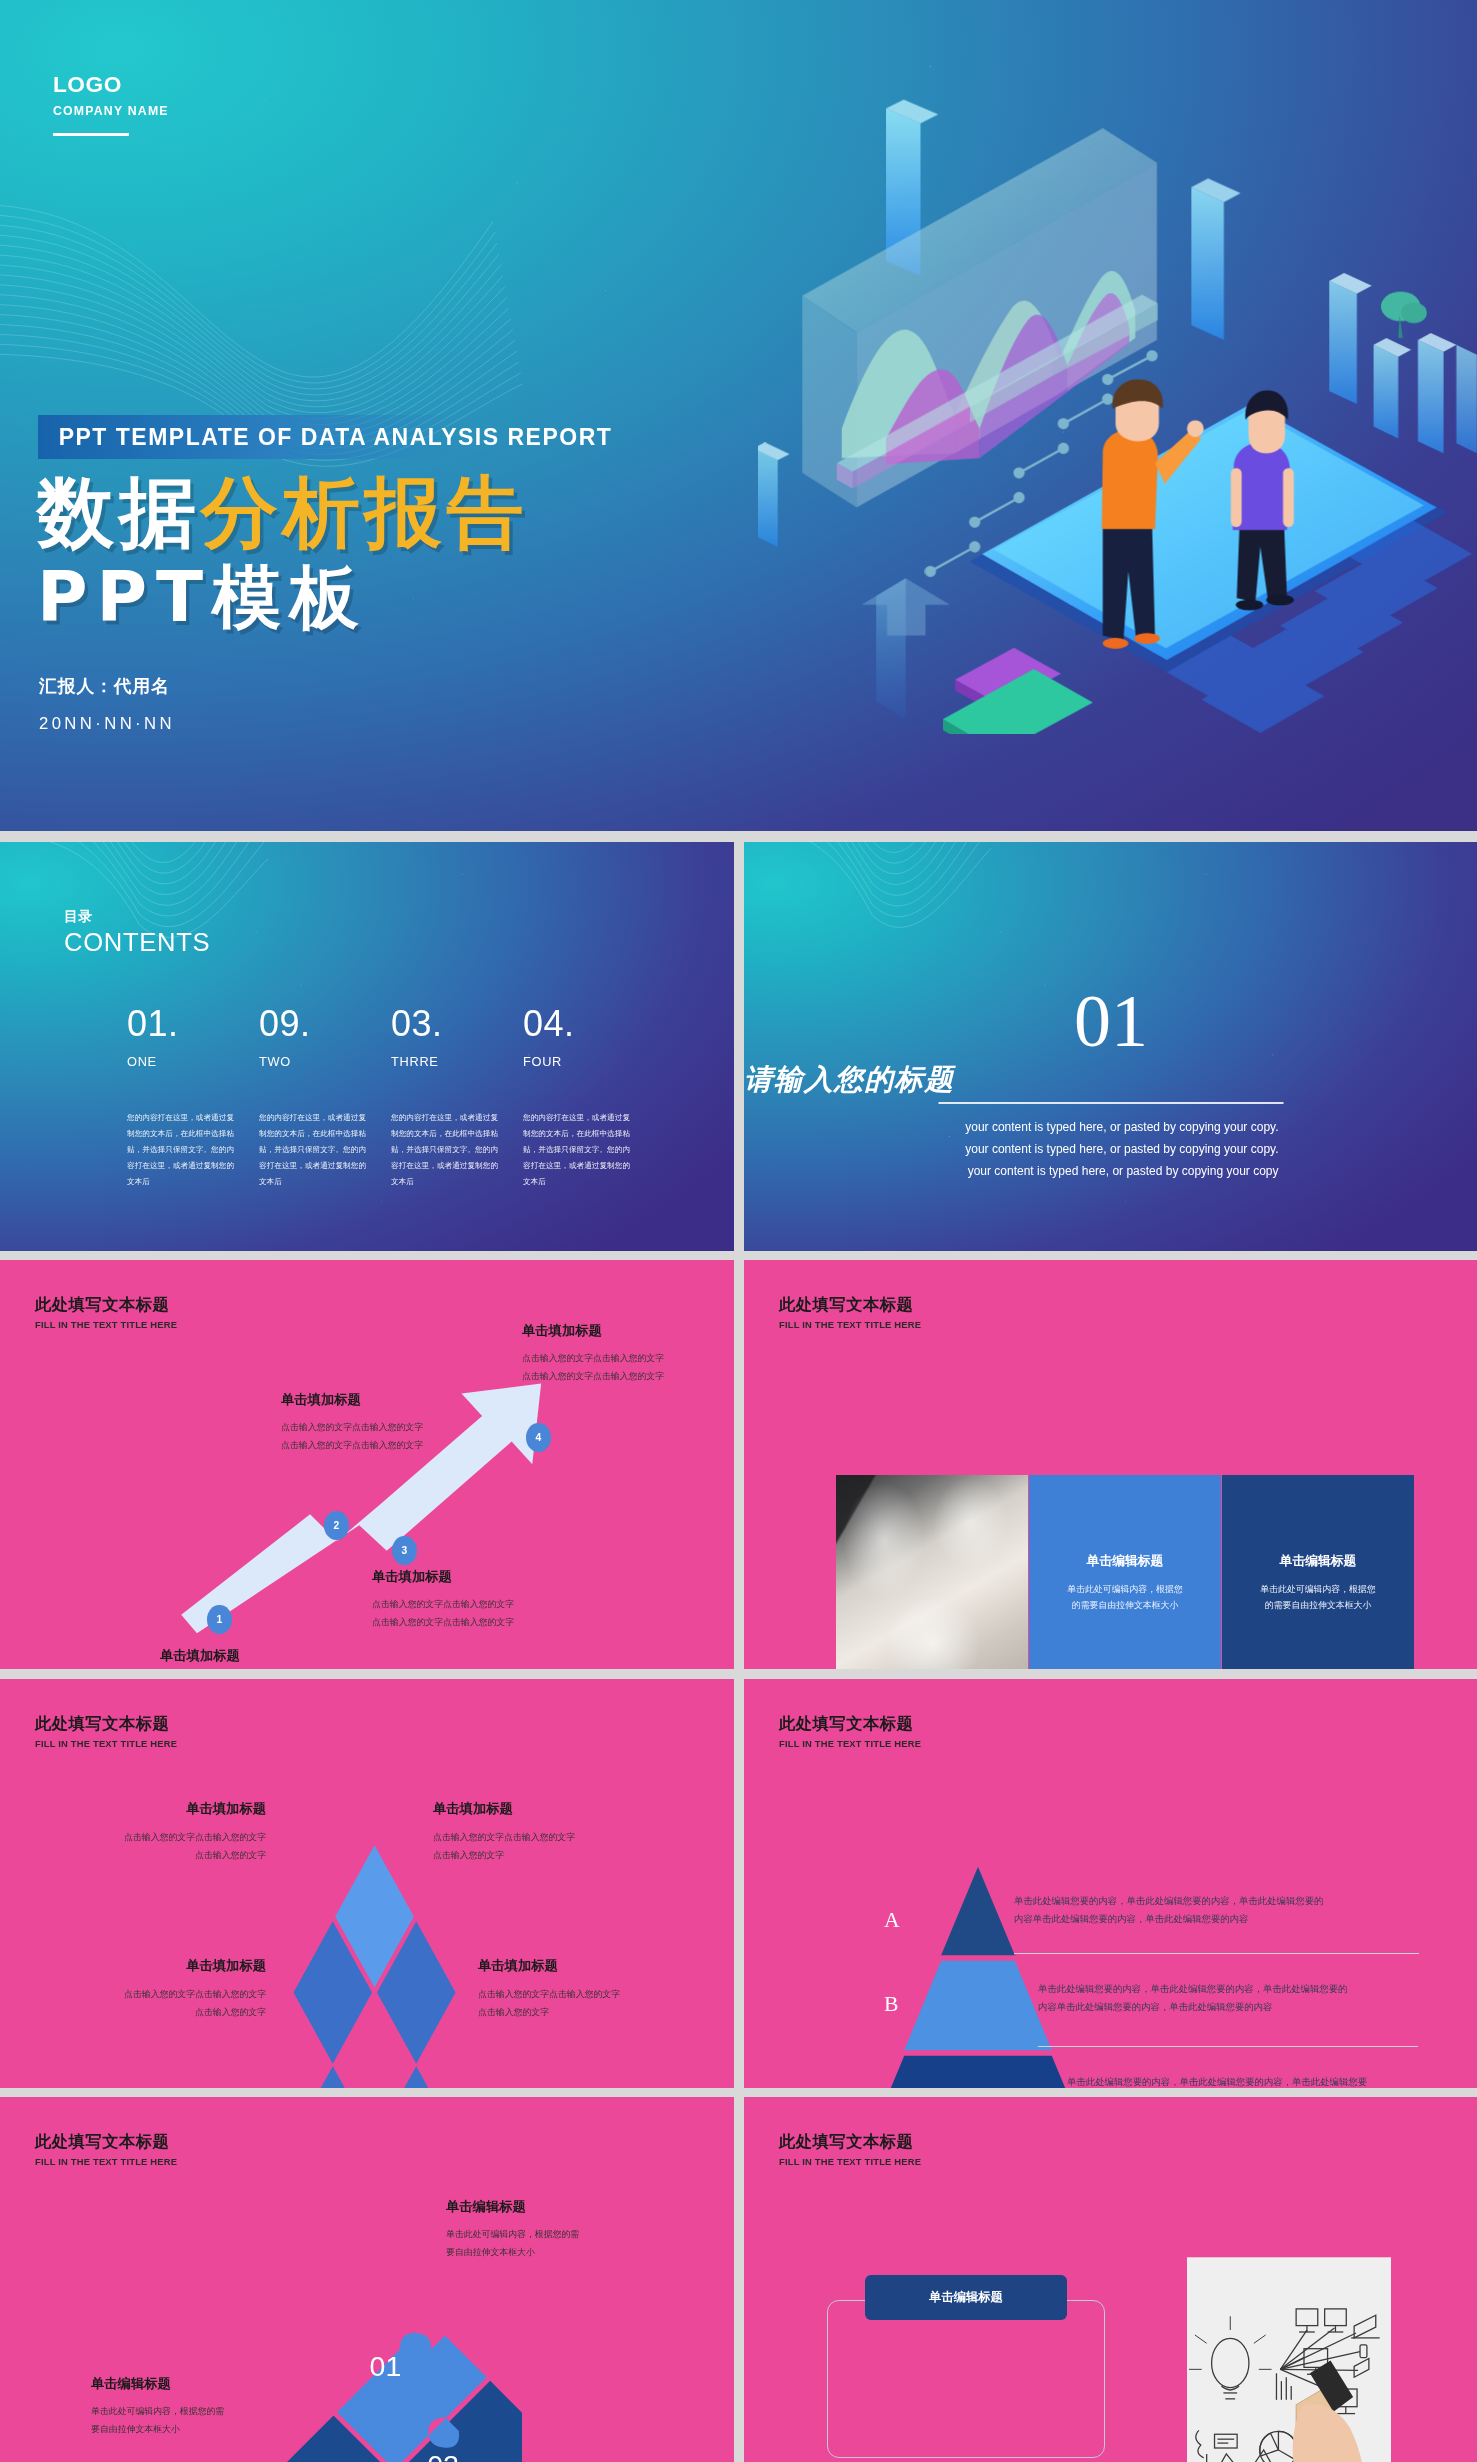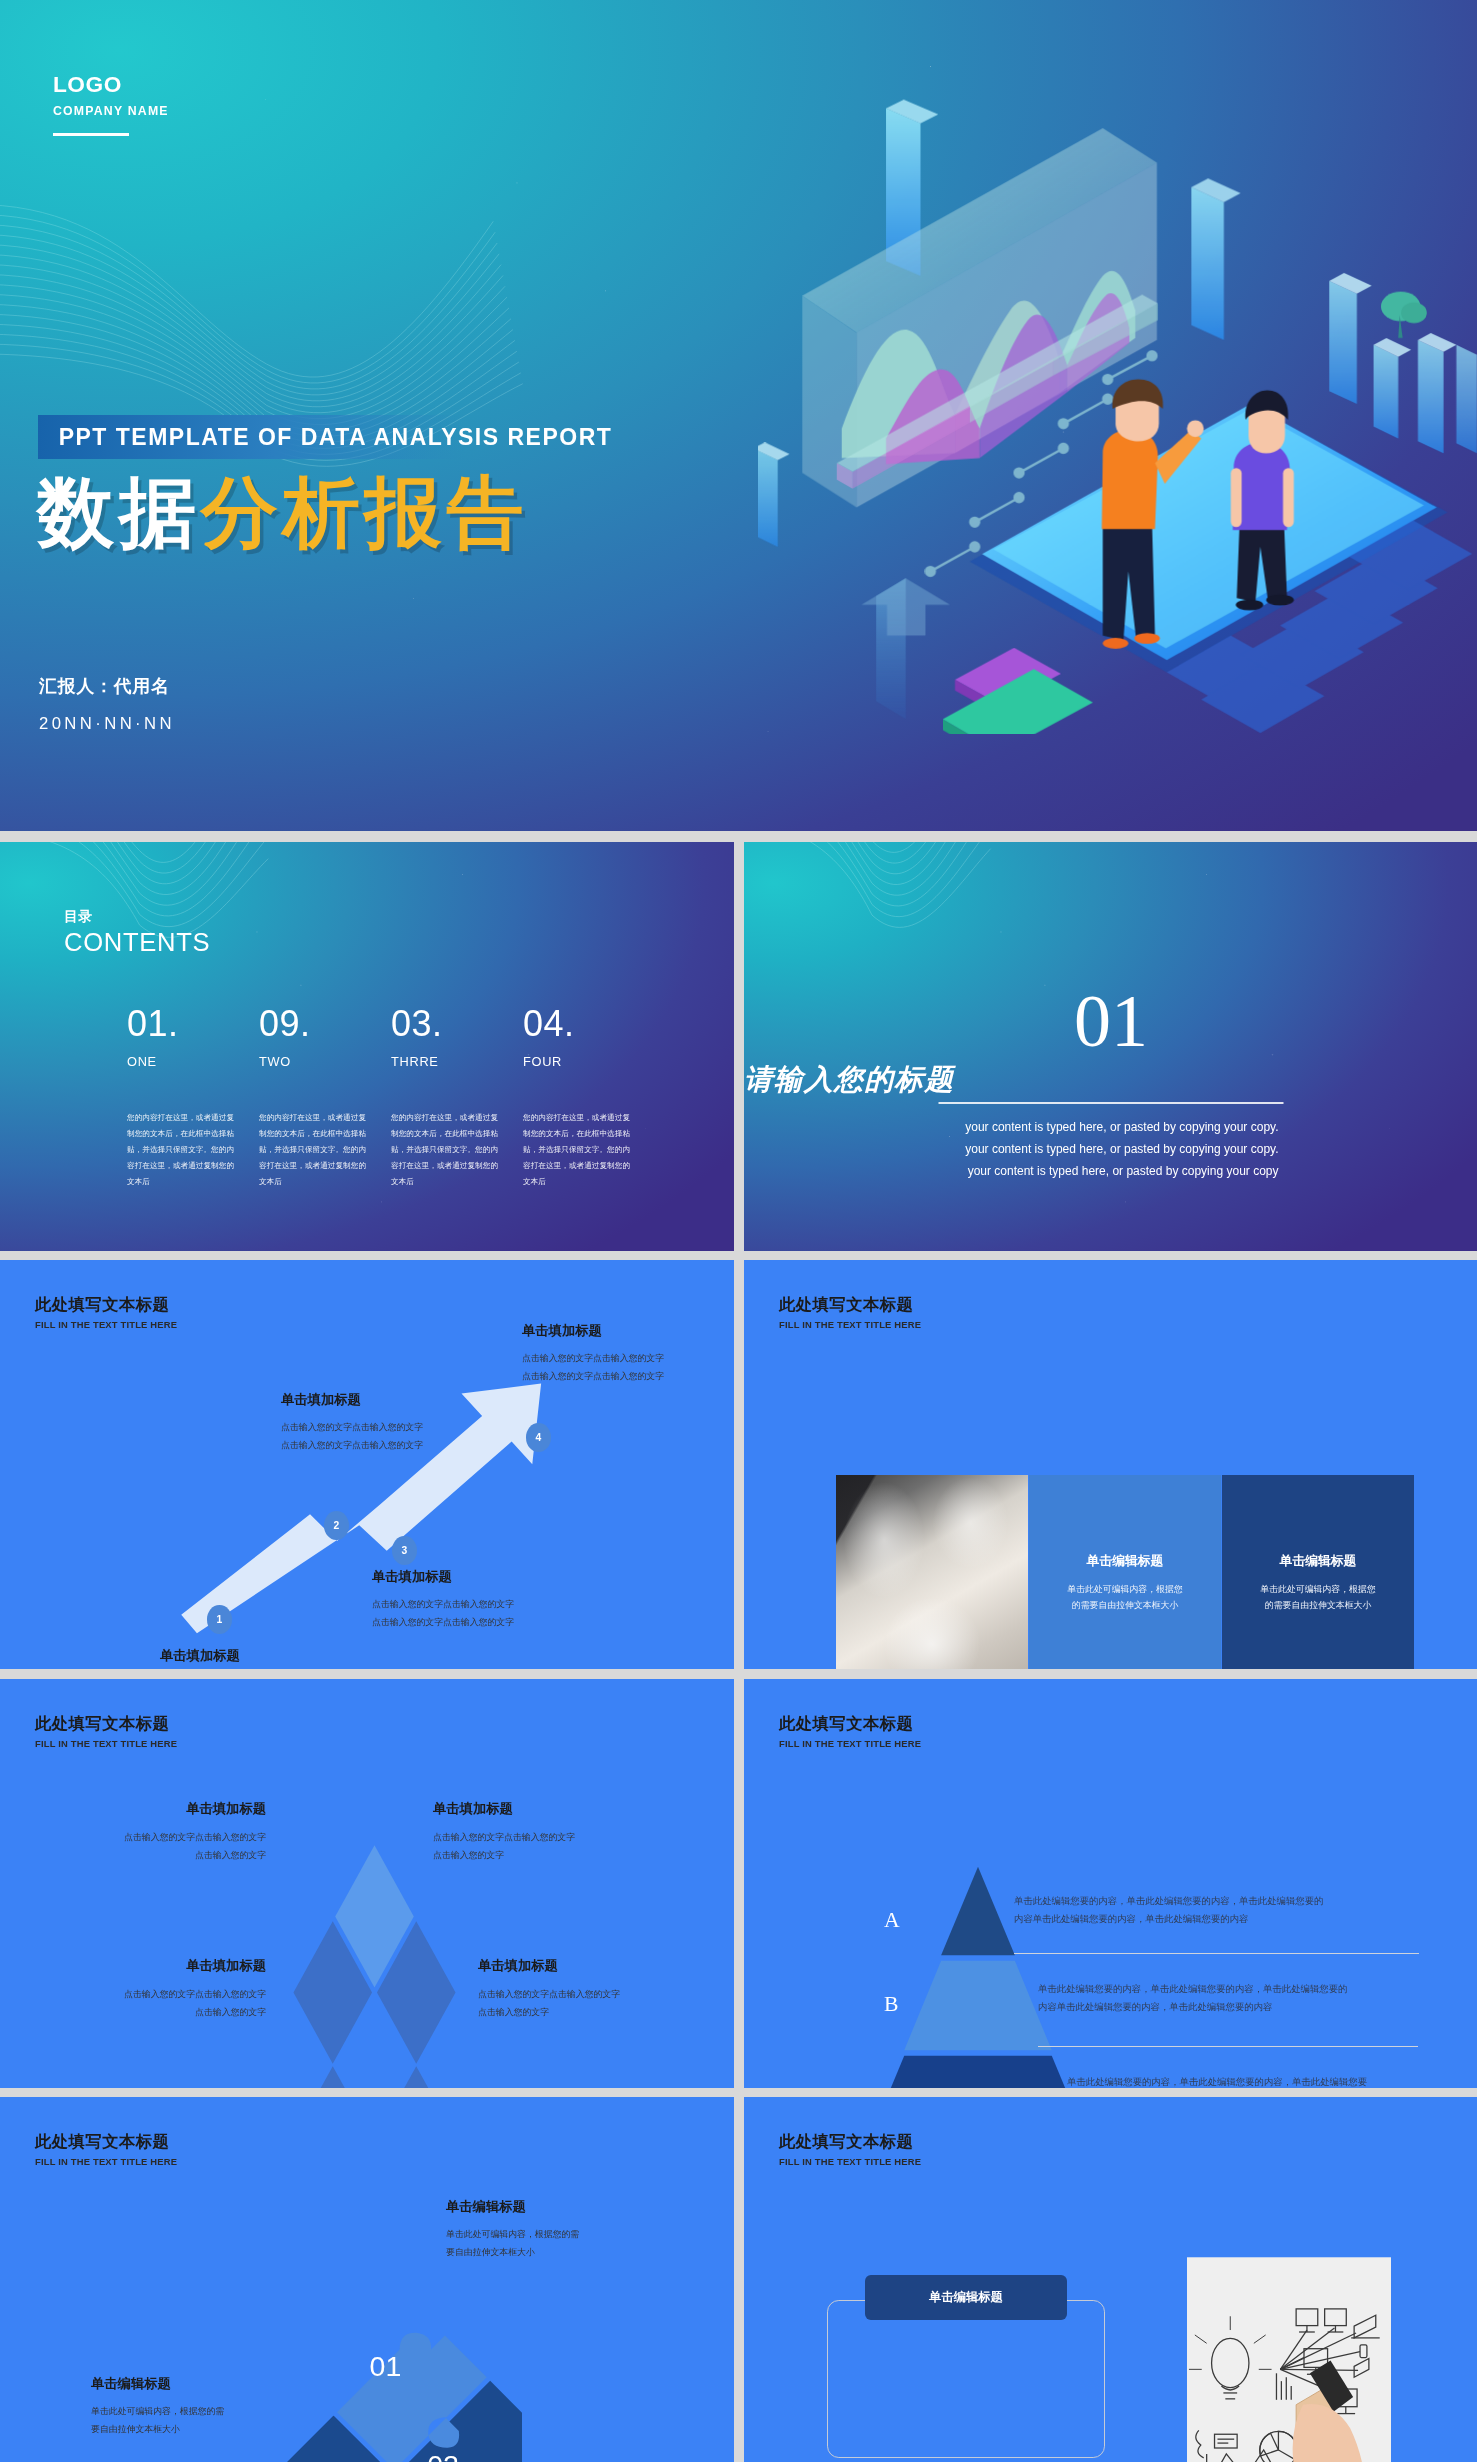--- a/index.html
+++ b/index.html
@@ -91,21 +91,21 @@
   .toc-lbl { color: #fff; font-size: 12.8px; font-weight: 400; margin-top: 11.8px; letter-spacing: 0.7px; }
   .toc-txt { color: rgba(255,255,255,.92); font-size: 7.6px; line-height: 2.1; margin-top: 41px; width: 107px; text-align: justify; }
 
   
   .sec-num { position: absolute; left: 0; right: 0; top: 598px; text-align: center; color: #fff; font-size: 74px; font-weight: 300; line-height: 1; font-family: "Liberation Serif", serif; }
   .sec-title { position: absolute; left: 0; right: 13px; top: 687px; text-align: left; color: #fff; font-size: 28.6px; font-weight: 900; letter-spacing: 1.5px; font-family: "DejaVu Sans", sans-serif; font-style: italic; }
   .sec-rule { position: absolute; left: 50%; transform: translateX(-50%); top: 739px; width: 345px; height: 1.5px; background: rgba(255,255,255,.85); }
   .sec-desc { position: absolute; left: 50%; transform: translateX(-50%); top: 755px; width: 335px; text-align: right; color: #fff; font-size: 12px; line-height: 1.85; }
 
   
-  .white-bg { background: #3b82f6; }
+  .white-bg { background: #ec4899; }
   .sl-head { position: absolute; left: 35px; top: 34px; }
   .sl-head .h-cn { font-size: 16.3px; font-weight: 900; color: #1b1b1b; letter-spacing: 0.5px; font-family: "DejaVu Sans", sans-serif; white-space: nowrap; }
   .sl-head .h-en { font-size: 9.4px; font-weight: 700; color: #2a2a2a; letter-spacing: 0.2px; margin-top: 3.4px; white-space: nowrap; }
 
   .blk-title { font-size: 13.3px; font-weight: 700; color: #1b1b1b; font-family: "DejaVu Sans", sans-serif; white-space: nowrap; }
   .blk-line  { font-size: 8.9px; color: #333; line-height: 2.05; white-space: nowrap; }
 
   
   .marker { position: absolute; width: 24.6px; height: 28.6px; border-radius: 50%; background: #4a86d8; color: #fff;
             display: flex; align-items: center; justify-content: center; font-size: 10.3px; font-weight: 700; }
@@ -301,20 +301,21 @@
         <path d="M996,716 C996,692 1012,676 1032,676 C1054,676 1070,692 1070,716 L1070,754 C1070,776 1054,790 1032,790 C1010,790 996,776 996,754 Z" fill="#f6c6a8"></path>
         <path d="M990,722 C986,684 1010,662 1034,662 C1062,662 1080,686 1076,722 C1060,702 1034,698 1010,708 C1000,712 994,716 990,722 Z" fill="#171a2e"></path>
       </g>
     </svg>
 
     <div class="eng-band">
       <span>PPT TEMPLATE OF DATA ANALYSIS REPORT</span>
     </div>
 
     <div class="cn-title"><span>数据</span><span class="hl">分析报告</span></div>
+    <div class="cn-title2">PPT模板</div>
 
     <div class="presenter">汇报人：代用名</div>
     <div class="pdate">20NN·NN·NN</div>
     <div class="accent-bar"></div>
   </div>
 
   <div class="slide dark-bg" style="left:0; top:842px; width:734px; height:409px;">
     <div class="title-dots"></div>
     <svg style="position:absolute;left:-9.8px;top:-266px;width:374px;height:443px;opacity:.55" viewBox="0 0 1500 1000" preserveAspectRatio="none">
       <g fill="none" stroke="#bff3f2" stroke-width="2.2" opacity="0.6">

